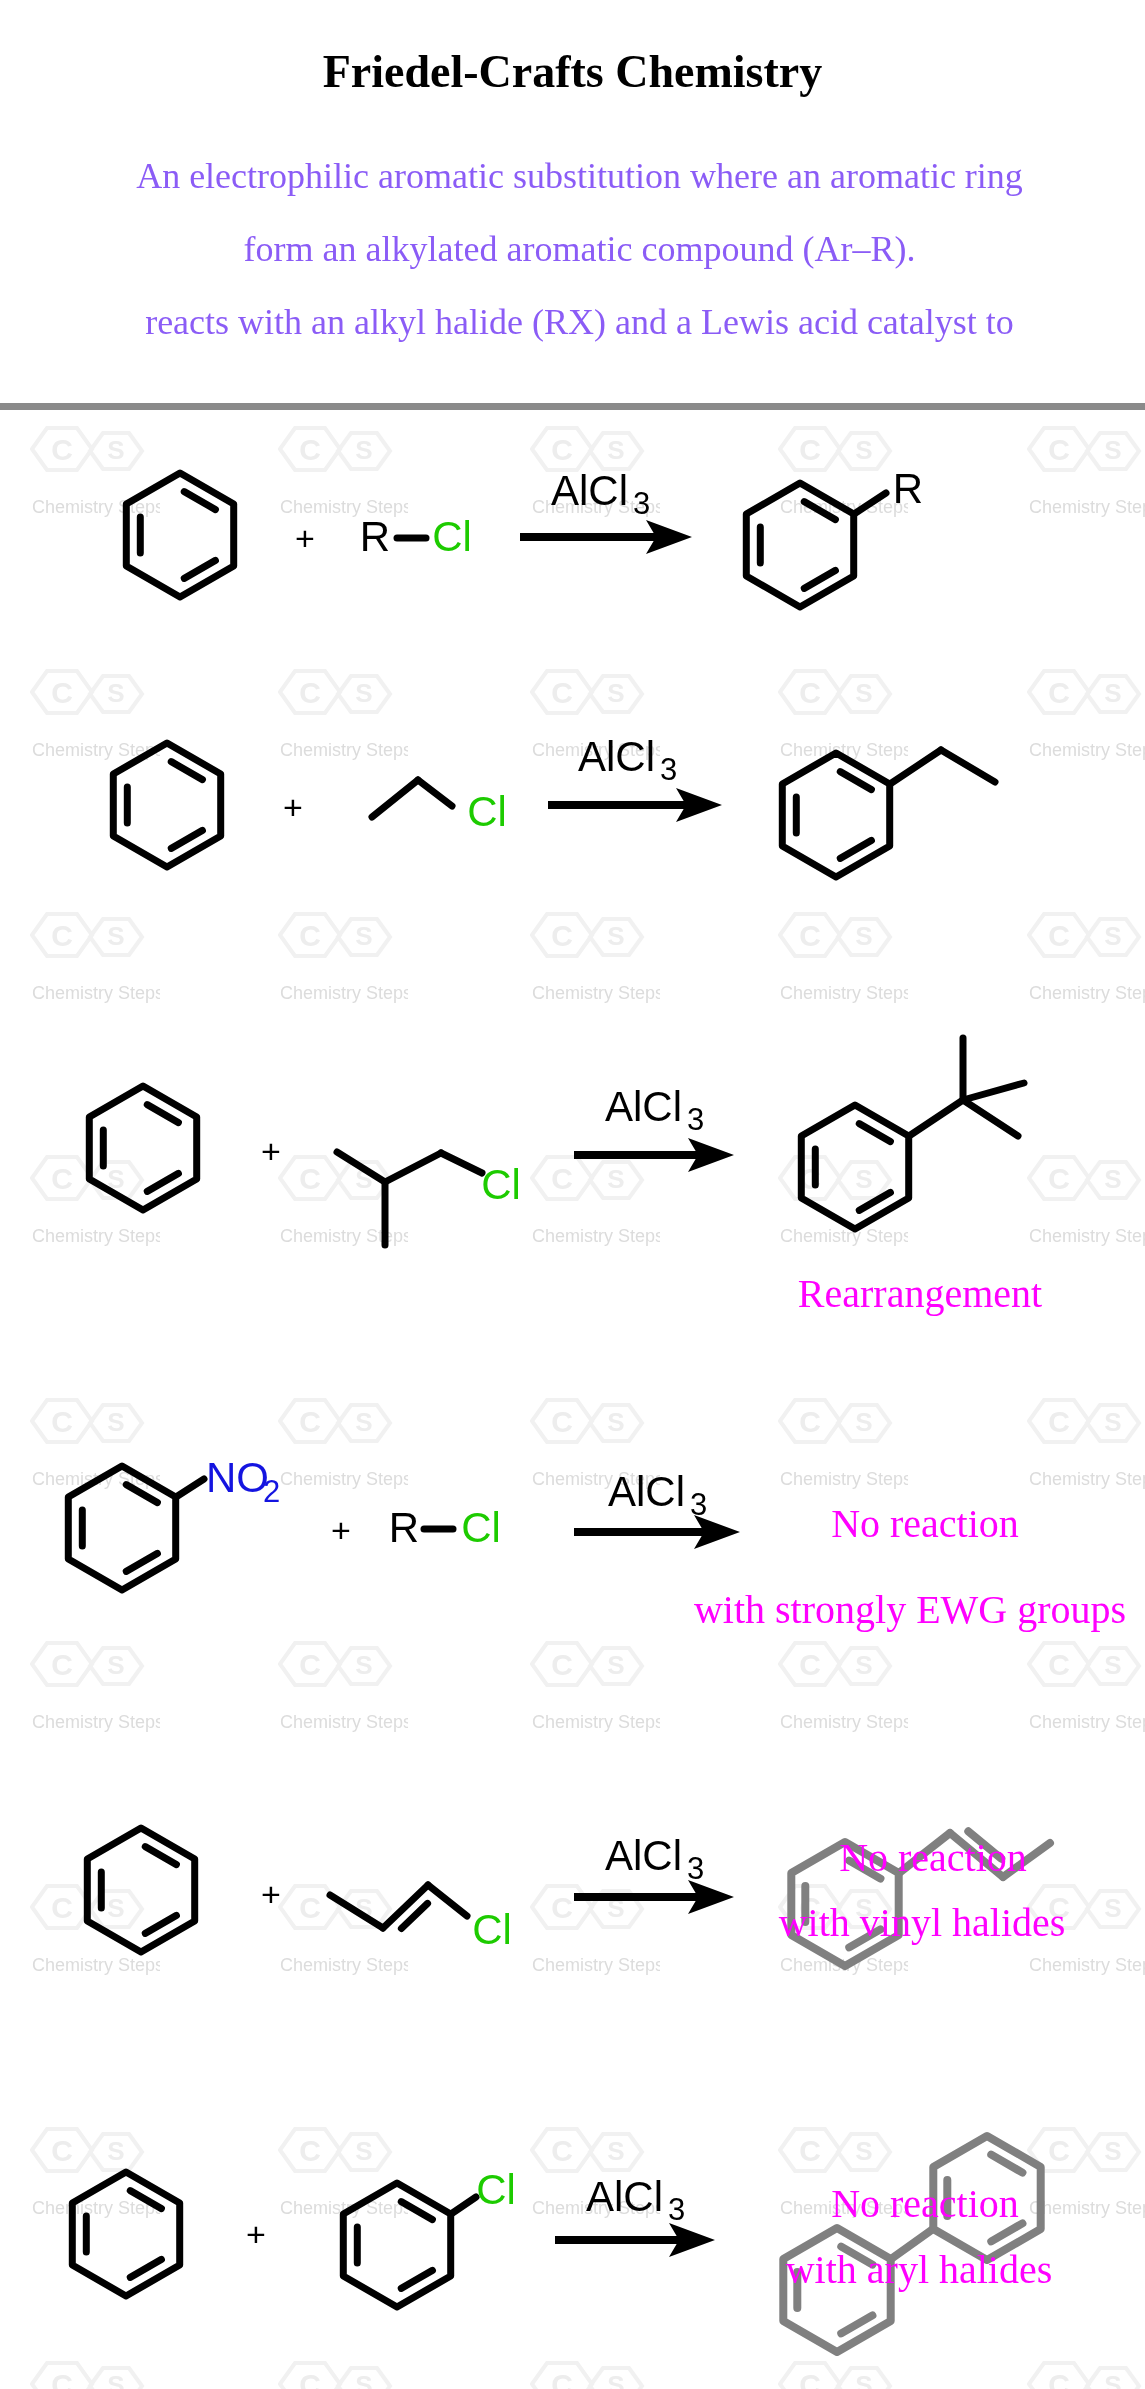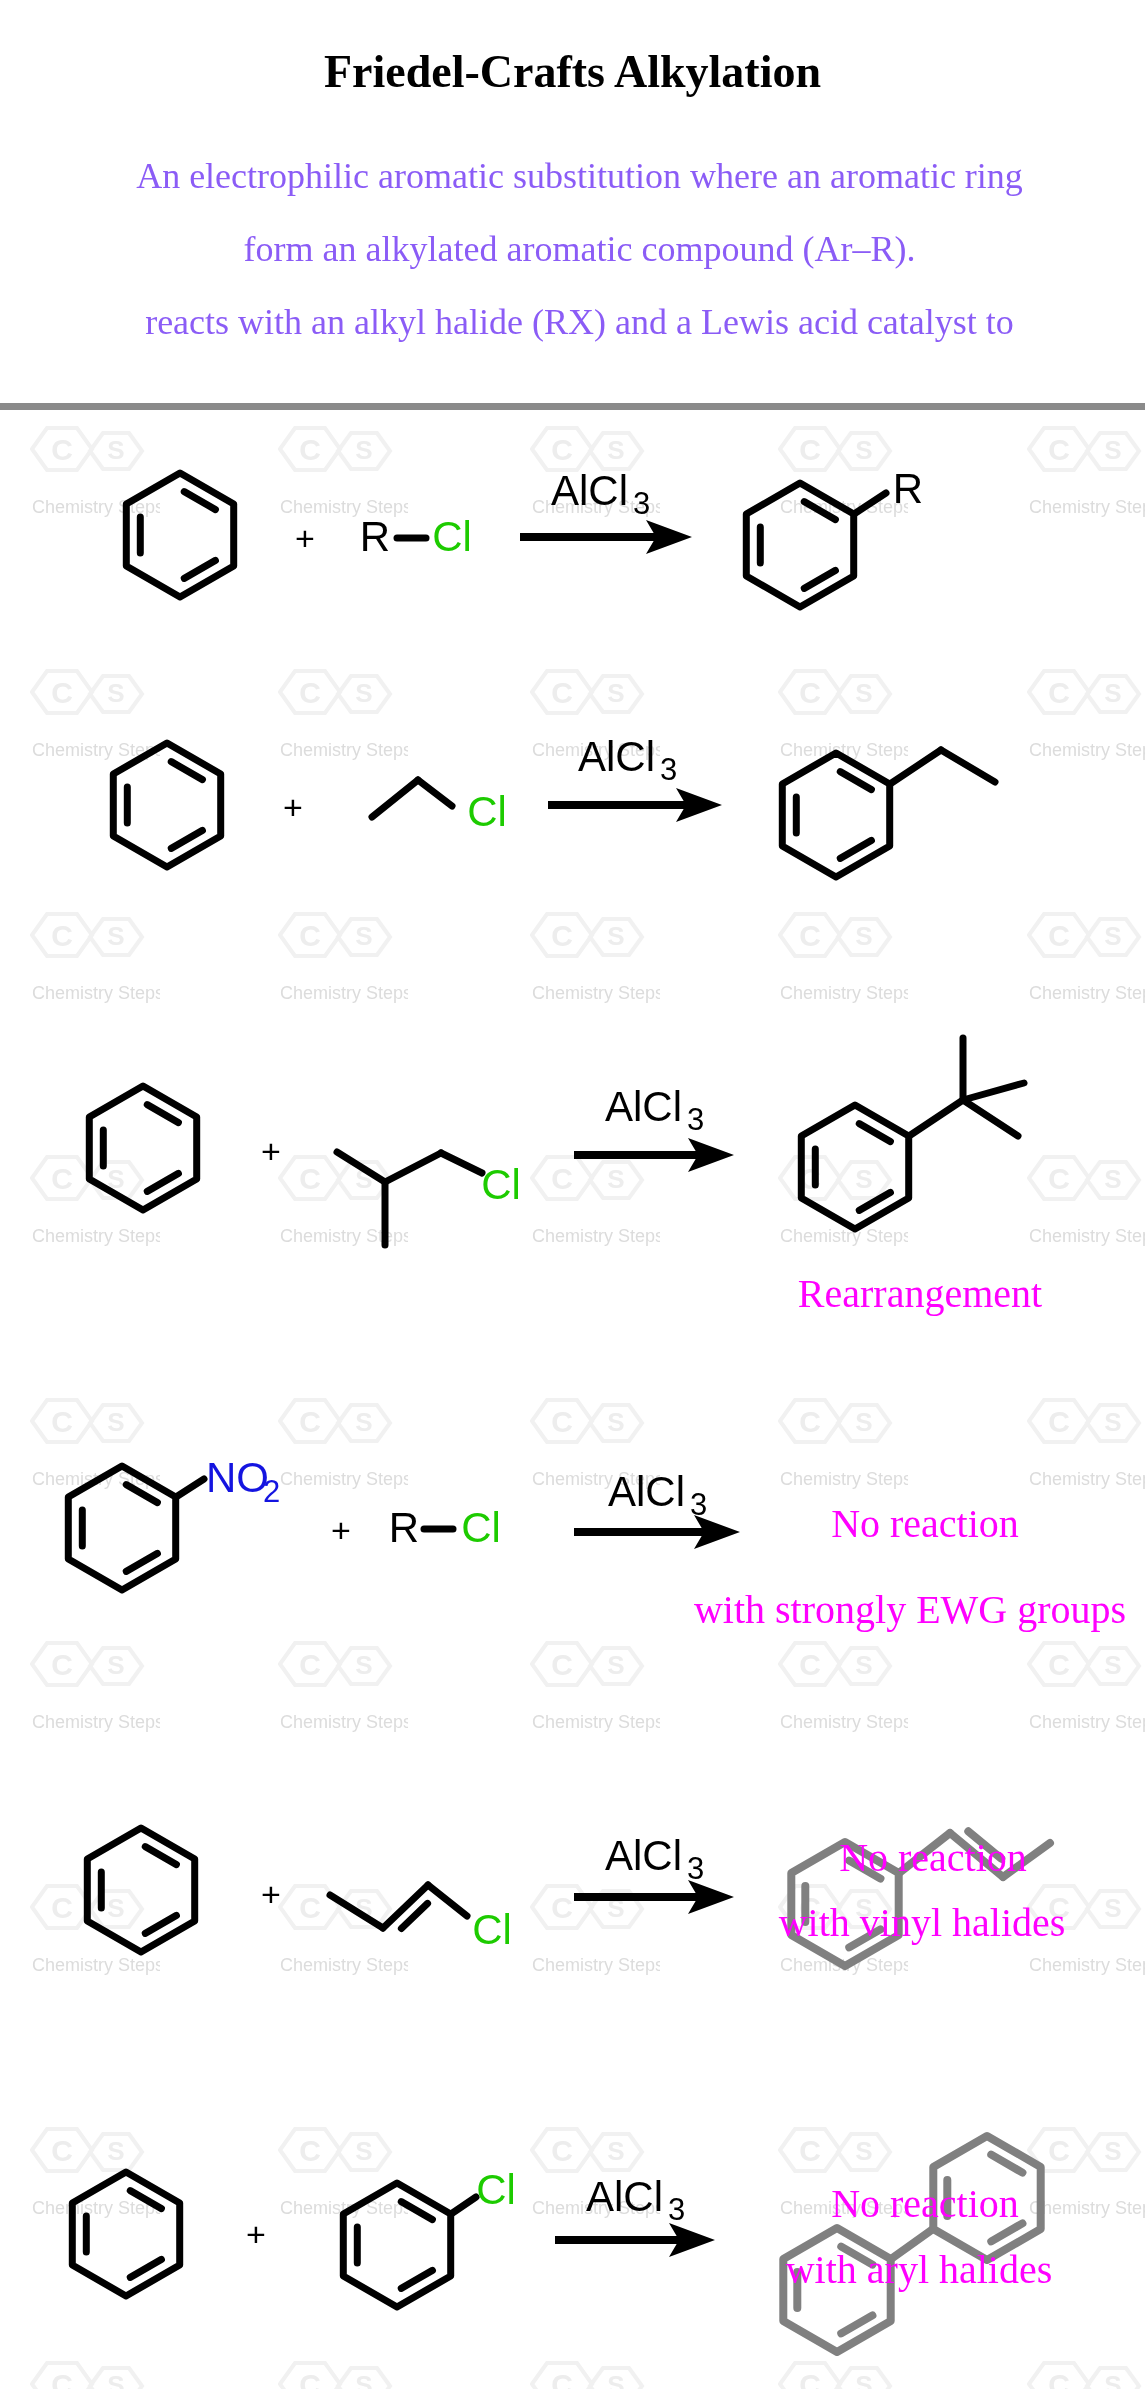--- a/index.html
+++ b/index.html
@@ -446,21 +446,21 @@
       <svg width="130" height="105">
         <polygon points="2,24 17,3 47,3 62,24 47,45 17,45" class="wm-hex"></polygon>
         <polygon points="60,26 73,8 99,8 112,26 99,44 73,44" class="wm-hex"></polygon>
         <text x="32" y="35" class="wm-letter" font-size="30" text-anchor="middle">C</text>
         <text x="86" y="34" class="wm-letter" font-size="26" text-anchor="middle">S</text>
         <text x="2" y="88" class="wm-text">Chemistry Steps</text>
       </svg>
     </div>
   </div>
 
-<div class="title">Friedel-Crafts Alkylation</div>
+<div class="title">Friedel-Crafts Chemistry</div>
 <div class="desc">
   <div>An electrophilic aromatic substitution where an aromatic ring</div>
   <div>form an alkylated aromatic compound (Ar–R).</div>
   <div>reacts with an alkyl halide (RX) and a Lewis acid catalyst to</div>
 </div>
 <div class="divider"></div>
 
 <svg id="chem-svg" width="1145" height="2389" viewBox="0 0 1145 2389">
   <g id="geometry">
       <g>

